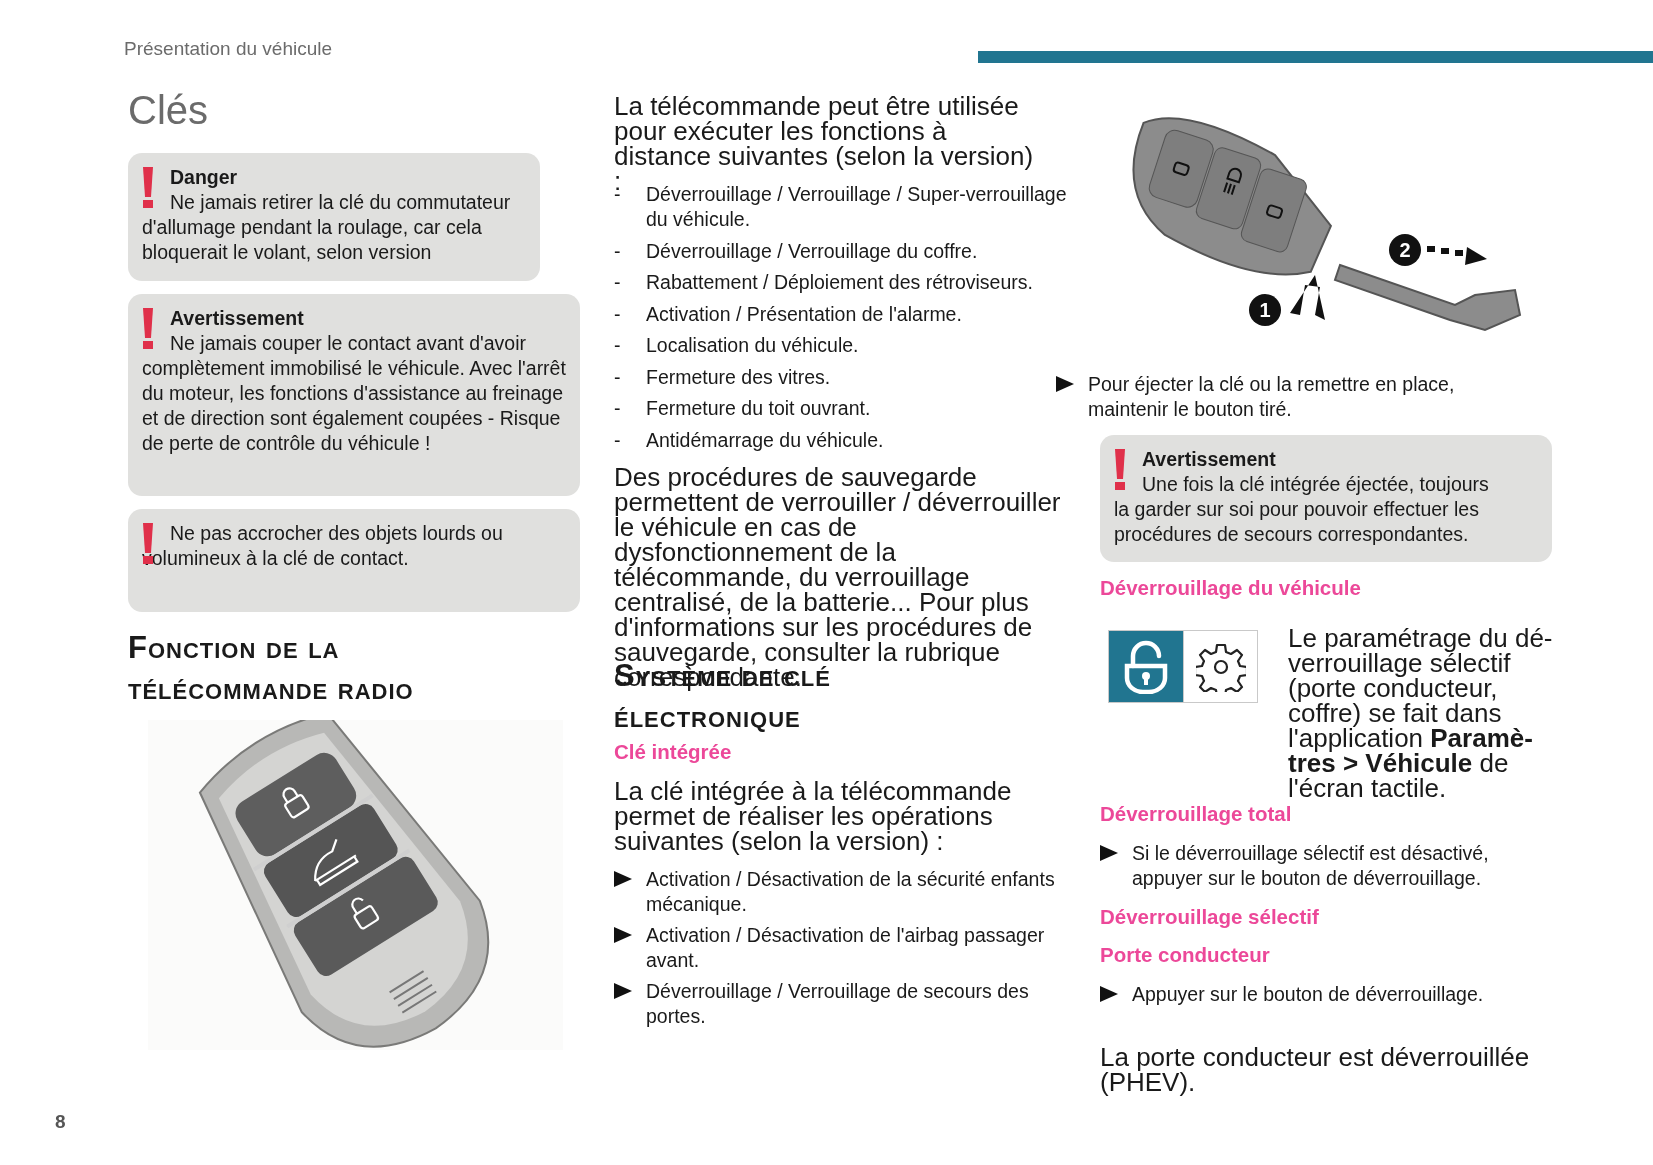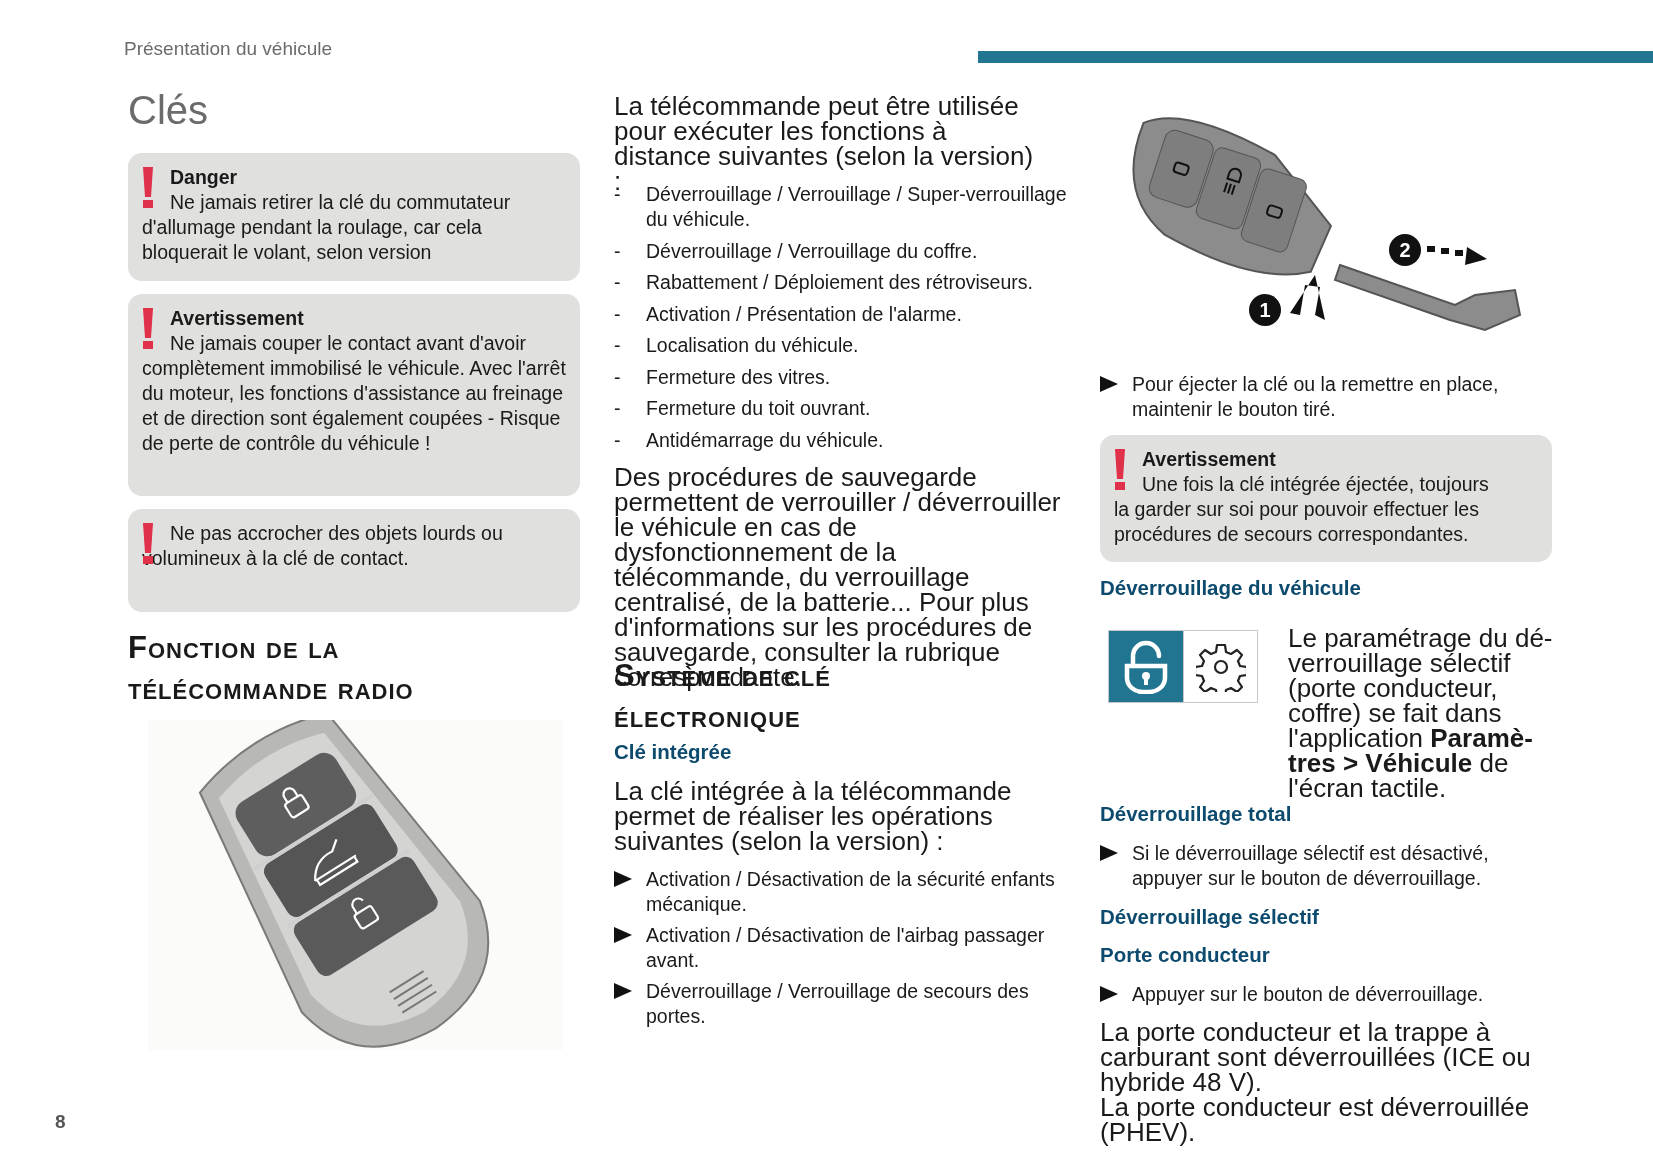--- a/index.html
+++ b/index.html
@@ -29,21 +29,21 @@
   }
   .note .excl .bar { position:absolute; left:3px; top:0; width:10px; height:30px; background:#e0304a; clip-path: polygon(0 0,100% 0,80% 100%,20% 100%); }
   .note .excl .dot { position:absolute; left:3px; top:33px; width:10px; height:8px; background:#e0304a; }
   .note .ntitle { font-weight: bold; padding-left: 28px; display: block; }
   .note .nfirst { padding-left: 28px; }
 
   .section-title {
     position: absolute; font-weight: bold; font-size: 31px; line-height: 41px;
     font-variant: small-caps; letter-spacing: 1px; color: #1a1a1a;
   }
-  .sub-title { position: absolute; font-weight: bold; font-size: 20.5px; color: #0c4a6e; }
+  .sub-title { position: absolute; font-weight: bold; font-size: 20.5px; color: #ec4899; }
   .para { position: absolute; font-size: 26px; line-height: 25px; }
   .list { position: absolute; margin: 0; padding: 0; list-style: none; font-size: 19.5px; line-height: 25px; }
   .list li { position: relative; padding-left: 32px; }
   .list.dash li { margin-bottom: 6.5px; }
   .list.dash li .mk { position: absolute; left: 0; top: 0; }
   .list.tri li { margin-bottom: 6px; }
   .list.tri li .mk { position: absolute; left: 0; top: 4px; width: 0; height: 0;
     border-top: 8px solid transparent; border-bottom: 8px solid transparent; border-left: 18px solid #111; }
   .fig { position: absolute; }
   .icon-box { position: absolute; left: 1108px; top: 630px; width: 150px; height: 73px; border: 1px solid #c9c9c9; box-sizing: border-box; display: flex; }
@@ -53,21 +53,21 @@
 </style>
 </head>
 <body>
 
 <div class="running-head">Présentation du véhicule</div>
 <div class="head-bar"></div>
 <div class="page-number">8</div>
 
 <h1 class="page-title" style="margin:0">Clés</h1>
 
-<div class="note" style="left:128px; top:153px; width:452px; height:128px;">
+<div class="note" style="left:128px; top:153px; width:412px; height:128px;">
   <span class="excl">
       <span class="bar"></span>
       <span class="dot"></span>
     </span>
   <span class="ntitle">Danger</span>
   <span class="nfirst">Ne jamais retirer la clé du commutateur</span><br>
   <span>d'allumage pendant la roulage, car cela bloquerait le volant, selon version</span>
 </div>
 
 <div class="note" style="left:128px; top:294px; width:452px; height:202px;">
@@ -157,21 +157,21 @@
   <path d="M190,170 L185,200 L175,198 L200,160 L210,205 L200,200 L205,172 Z" fill="#111"></path>
   <circle cx="150" cy="195" r="16" fill="#111"></circle>
     <text x="150" y="202" font-size="20" font-weight="bold" fill="#fff" text-anchor="middle" font-family="Liberation Sans, sans-serif">1</text>
   <circle cx="290" cy="135" r="16" fill="#111"></circle>
     <text x="290" y="142" font-size="20" font-weight="bold" fill="#fff" text-anchor="middle" font-family="Liberation Sans, sans-serif">2</text>
   <path d="M312,134 h8 M326,136 h8 M340,138 h8" stroke="#111" stroke-width="6"></path>
   <path d="M352,132 l20,12 l-22,6 z" fill="#111"></path>
   <path d="M225,150 L340,190 L360,180 L400,175 L405,200 L370,215 L335,205 L220,165 Z" fill="#8c8c8c" stroke="#555" stroke-width="2"></path>
 </svg>
 
-<ul class="list tri" style="left:1100px; top:372px; width:452px;">
+<ul class="list tri" style="left:1056px; top:372px; width:452px;">
   <li><span class="mk"></span><span>Pour éjecter la clé ou la remettre en place, maintenir le bouton tiré.</span></li>
 </ul>
 
 <div class="note" style="left:1100px; top:435px; width:452px; height:127px;">
   <span class="excl">
       <span class="bar"></span>
       <span class="dot"></span>
     </span>
   <span class="ntitle">Avertissement</span>
   <span class="nfirst">Une fois la clé intégrée éjectée, toujours</span><br>
@@ -204,15 +204,15 @@
 <div class="sub-title" style="left:1100px; top:802px;">Déverrouillage total</div>
 <ul class="list tri" style="left:1100px; top:841px; width:452px;">
   <li><span class="mk"></span><span>Si le déverrouillage sélectif est désactivé, appuyer sur le bouton de déverrouillage.</span></li>
 </ul>
 <div class="sub-title" style="left:1100px; top:905px;text-align:center;">Déverrouillage sélectif</div>
 <div class="sub-title" style="left:1100px; top:943px;">Porte conducteur</div>
 <ul class="list tri" style="left:1100px; top:982px; width:452px;">
   <li><span class="mk"></span><span>Appuyer sur le bouton de déverrouillage.</span></li>
 </ul>
 <div class="para" style="left:1100px; top:1020px; width:460px;">
-  <span>La porte conducteur et la trappe à carburant sont déverrouillées (ICE ou hybride 48 V).</span><br>
+  <br>
   <span>La porte conducteur est déverrouillée (PHEV).</span>
 </div>
 
 </body></html>

